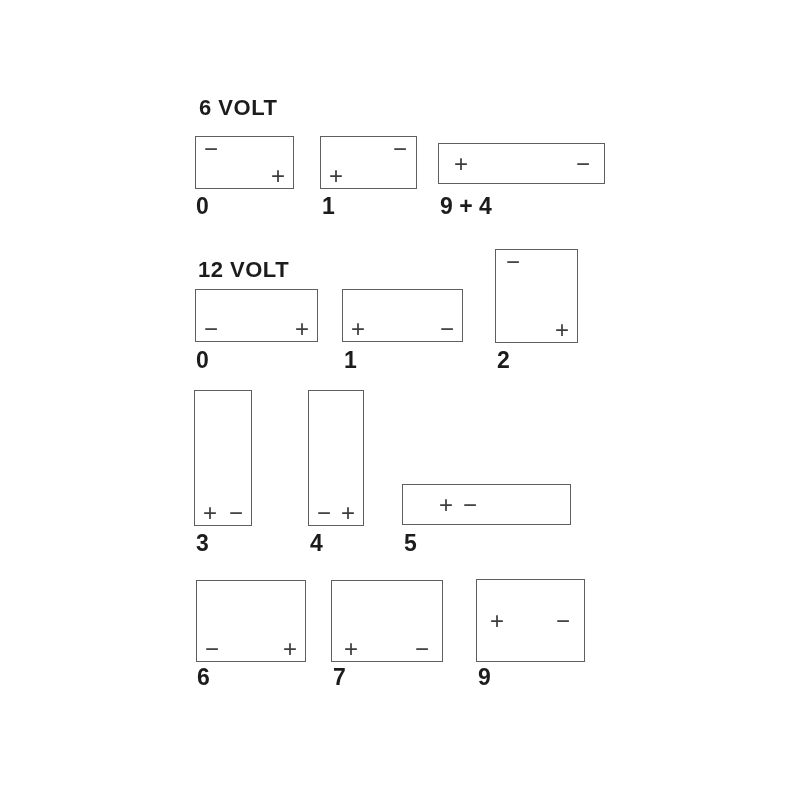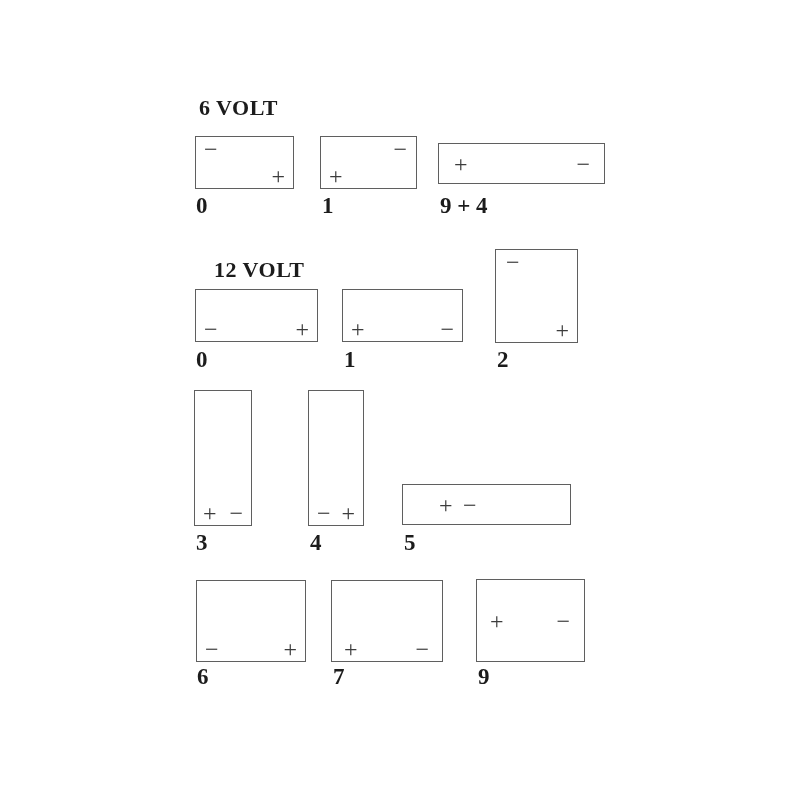--- a/index.html
+++ b/index.html
@@ -1,20 +1,20 @@
 <!DOCTYPE html>
 <html style="--background: #ffffff; --box-border: #5f5f5f; --terminal: #3c3c3c; --text: #1c1c1c;"><head>
 <meta charset="utf-8">
 <style>
   * { margin:0; padding:0; box-sizing:border-box; }
   html, body { background:#ffffff; }
   #canvas {
     position:relative; width:635px; height:800px;
     background:var(--background, #ffffff);
-    font-family:Liberation Serif, serif;
+    font-family:Liberation Sans, sans-serif;
     overflow:hidden;
     text-align:right;
   }
   .heading {
     position:absolute; font-size:22px; line-height:24px; font-weight:bold;
     color:var(--text, #1c1c1c); letter-spacing:0.5px; white-space:nowrap;
   }
   .batt {
     position:absolute; border:1.5px solid var(--box-border, #5f5f5f);
     background:#ffffff;
@@ -54,21 +54,21 @@
     <span class="term tr">−</span>
   </div>
   <div class="lbl" style="left:322px; top:193px;">1</div>
 
   <div class="batt" style="left:438px; top:143px; width:167px; height:41px;">
     <span class="term ml">+</span>
     <span class="term mr">−</span>
   </div>
   <div class="lbl" style="left:440px; top:193px;">9 + 4</div>
 
-  <div class="heading" style="left:214px; top:258px;">12 VOLT</div>
+  <div class="heading" style="left:198px; top:258px;">12 VOLT</div>
 
   <div class="batt" style="left:195px; top:289px; width:123px; height:53px;">
     <span class="term bl">−</span>
     <span class="term br">+</span>
   </div>
   <div class="lbl" style="left:196px; top:347px;">0</div>
 
   <div class="batt" style="left:342px; top:289px; width:121px; height:53px;">
     <span class="term bl">+</span>
     <span class="term br">−</span>

